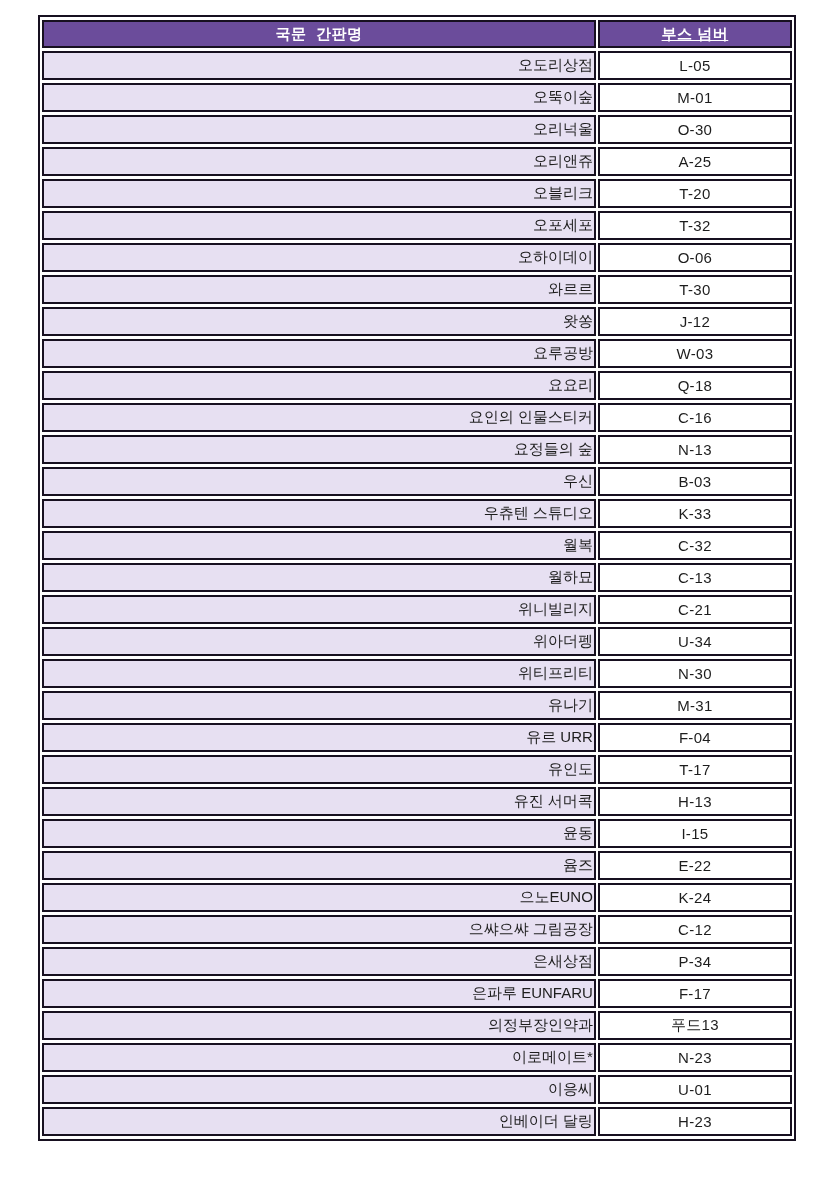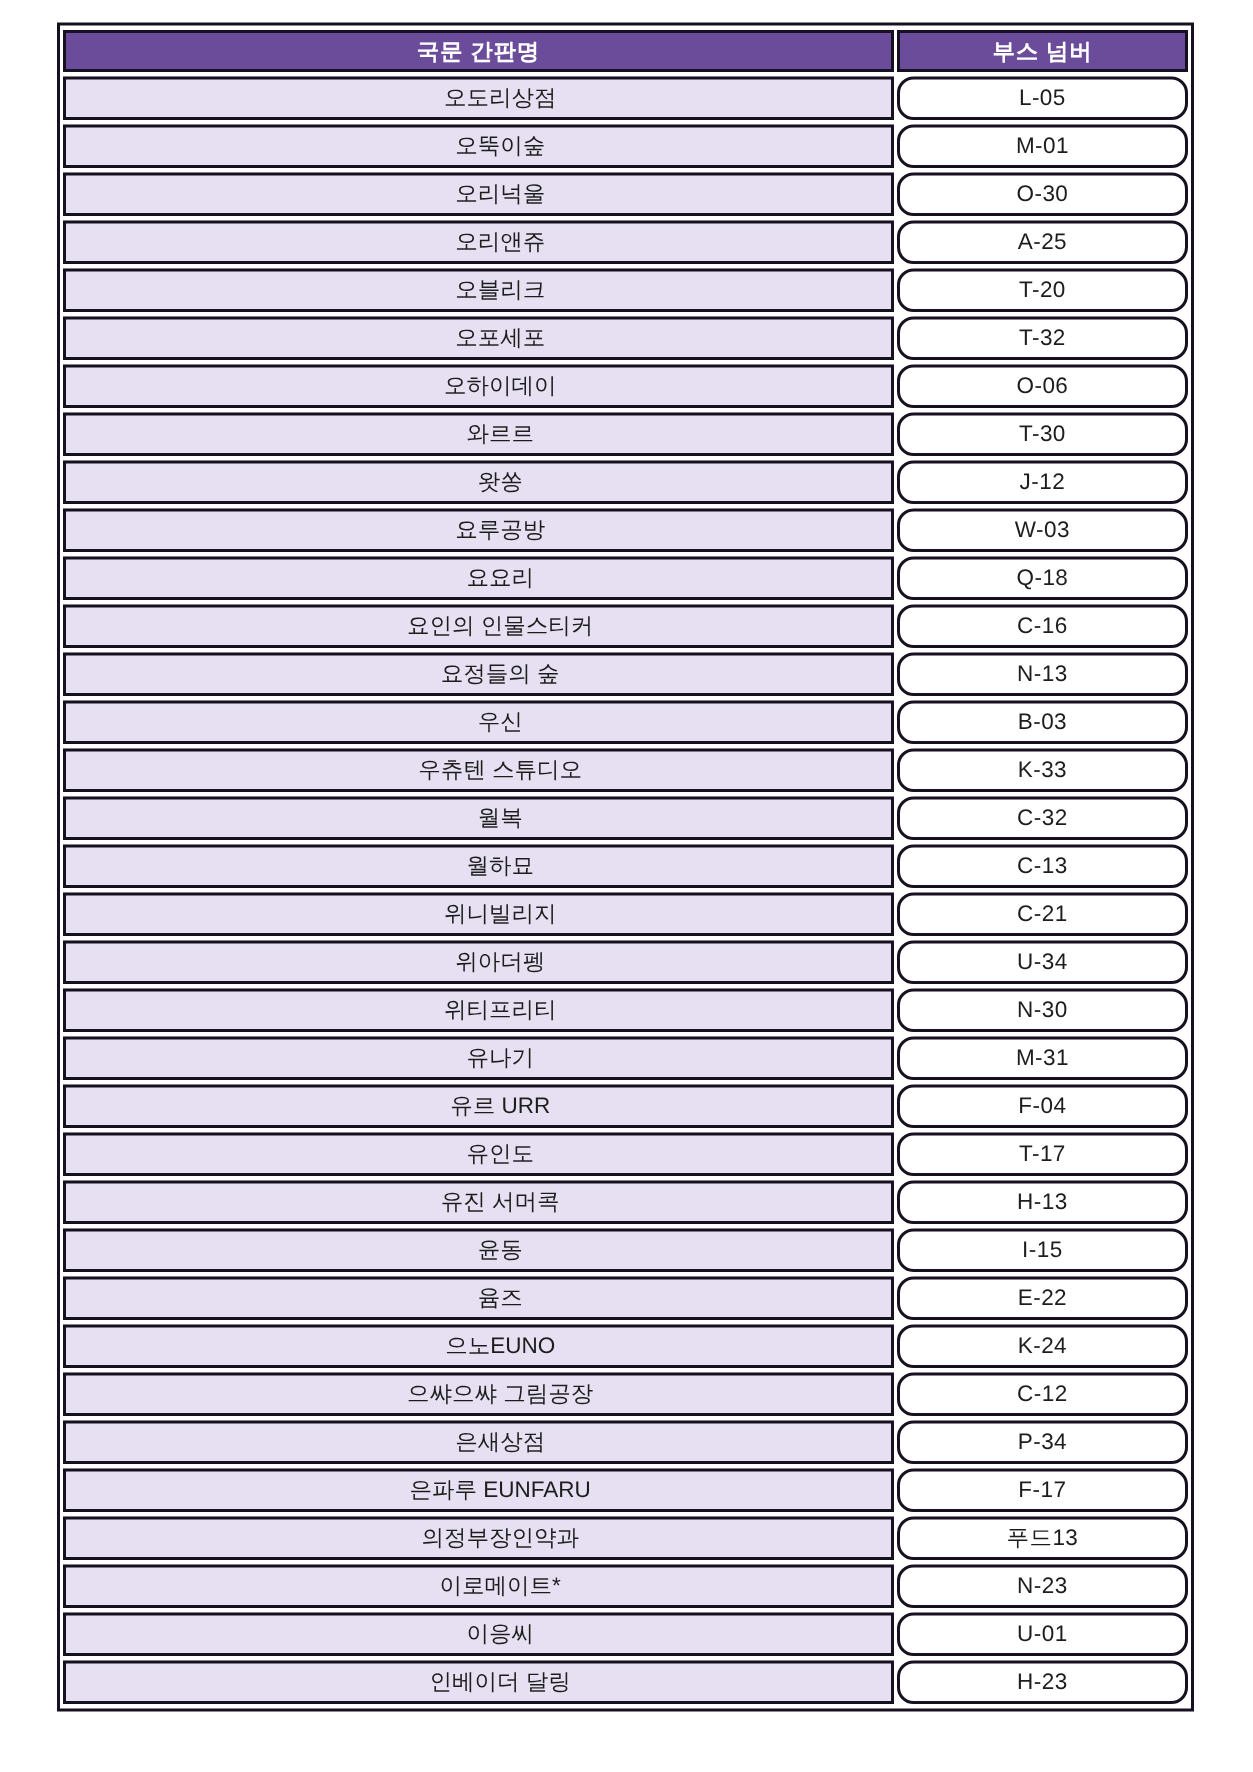--- a/index.html
+++ b/index.html
@@ -30,38 +30,37 @@
   }
   th {
     background: var(--header-bg, #6b4c9b);
     color: var(--header-text, #ffffff);
     font-size: 15px;
     font-weight: 600;
     height: 22px;
     text-align: center;
     letter-spacing: 0.5px;
   }
-  th.col-name { width: 539px; }
-  th.col-booth { width: 185px; }
+  th.col-name { width: 539px; font-family: Liberation Mono, monospace; }
+  th.col-booth { width: 185px; text-decoration: underline; }
   td {
     height: 23px;
     font-size: 15px;
     font-weight: 500;
     color: var(--text, #1d1d1d);
   }
   td.name-cell {
     background: var(--name-bg, #e7e0f2);
-    text-align: center;
+    text-align: right;
     padding-left: 30px;
   }
   td.booth-cell {
     background: var(--booth-bg, #ffffff);
     text-align: center;
     letter-spacing: 0.3px;
-    border-radius: 11px;
   }
 </style>
 </head>
 <body>
 
 <div class="table-wrap">
   <table class="booth-table">
     <thead>
       <tr>
         <th class="col-name">국문 간판명</th>

